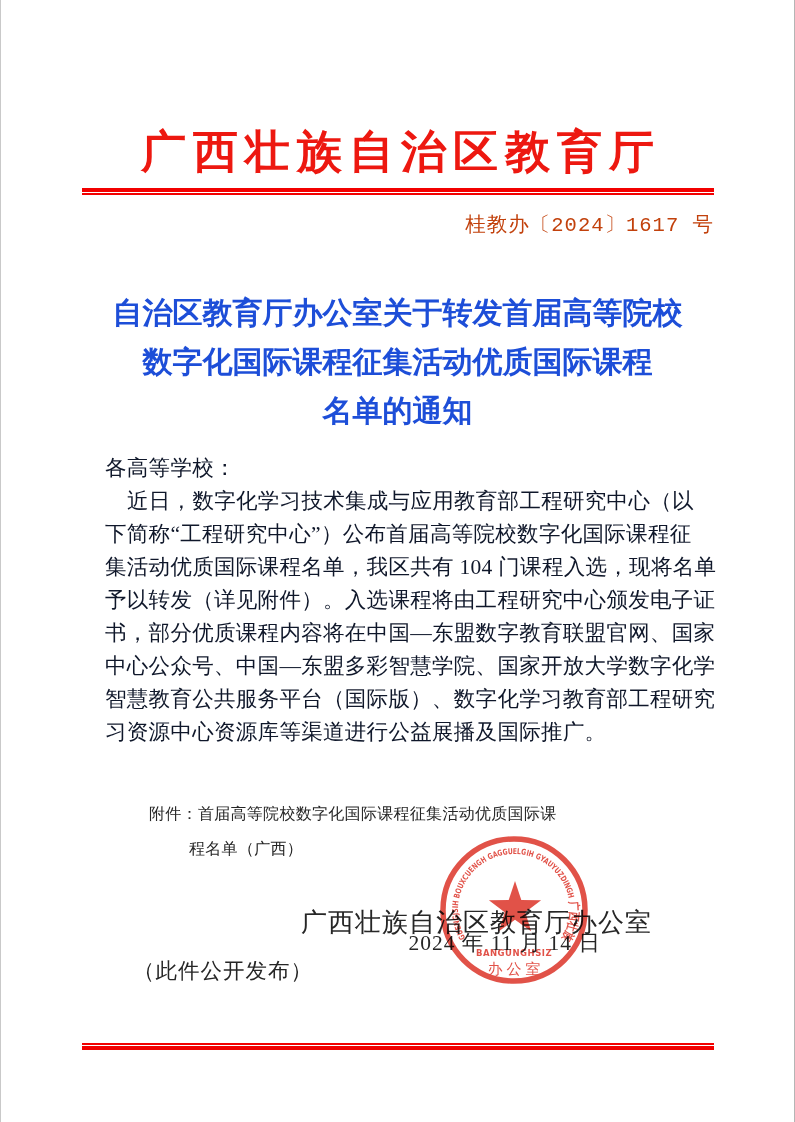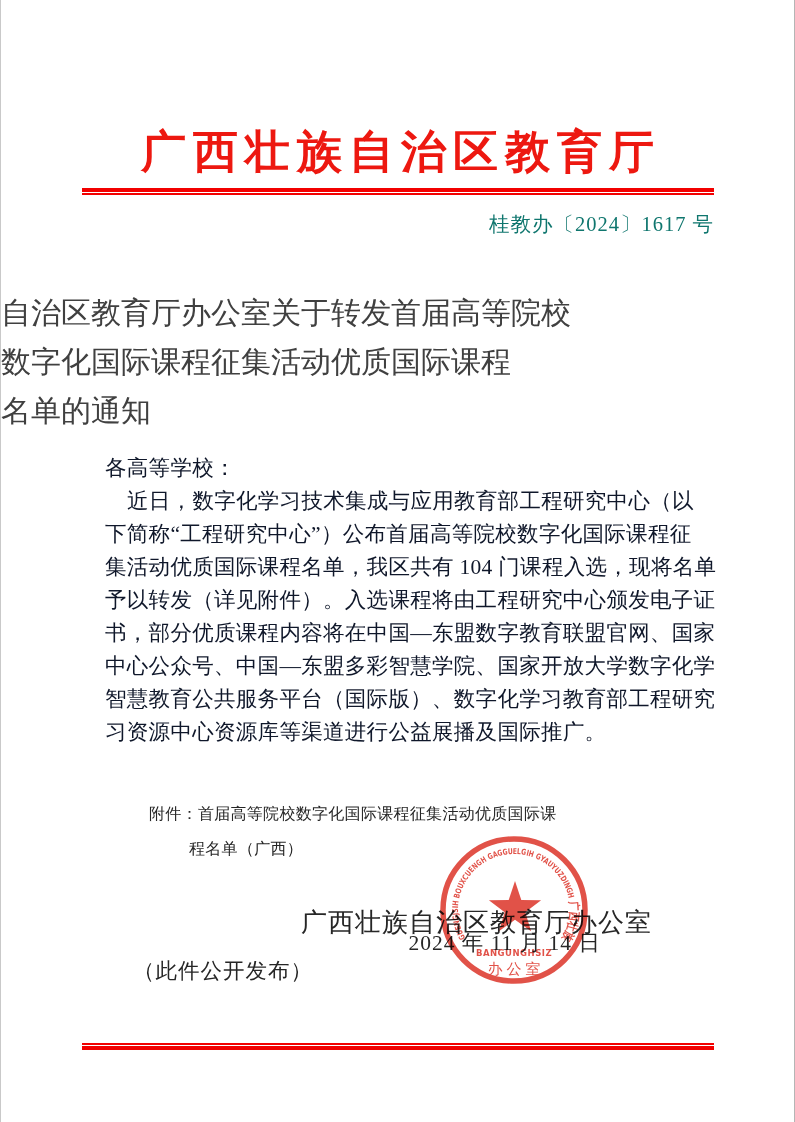--- a/index.html
+++ b/index.html
@@ -29,26 +29,27 @@
   .red-rule.top .gap{height:1px;background:#fff;}
   .red-rule.top .b2{height:2px;}
   .red-rule.bottom{top:1043px;}
   .red-rule.bottom .b1{height:2px;}
   .red-rule.bottom .gap{height:1px;background:#fff;}
   .red-rule.bottom .b2{height:4px;}
   .doc-number{
     position:absolute;top:210px;left:104px;width:609px;
     text-align:right;
     font-size:20.5px;letter-spacing:1px;
-    color:#0f766e;white-space:nowrap;
+    color:#c2410c;white-space:nowrap;font-family:Liberation Mono, monospace;
   }
   .doc-title{
     position:absolute;top:288px;left:0;width:100%;
-    font-size:30px;font-weight:normal;line-height:49px;
-    color:#404040;
+    text-align:center;
+    font-size:30px;font-weight:bold;line-height:49px;
+    color:#1d4ed8;
   }
   .doc-title div{white-space:nowrap;}
   .body-text{
     position:absolute;top:452px;left:104px;width:620px;
     font-size:21.5px;line-height:33px;letter-spacing:0.3px;
     color:#0f172a;
   }
   .body-text div{white-space:nowrap;}
   .body-text .indent{text-indent:22px;}
   .attachment{

